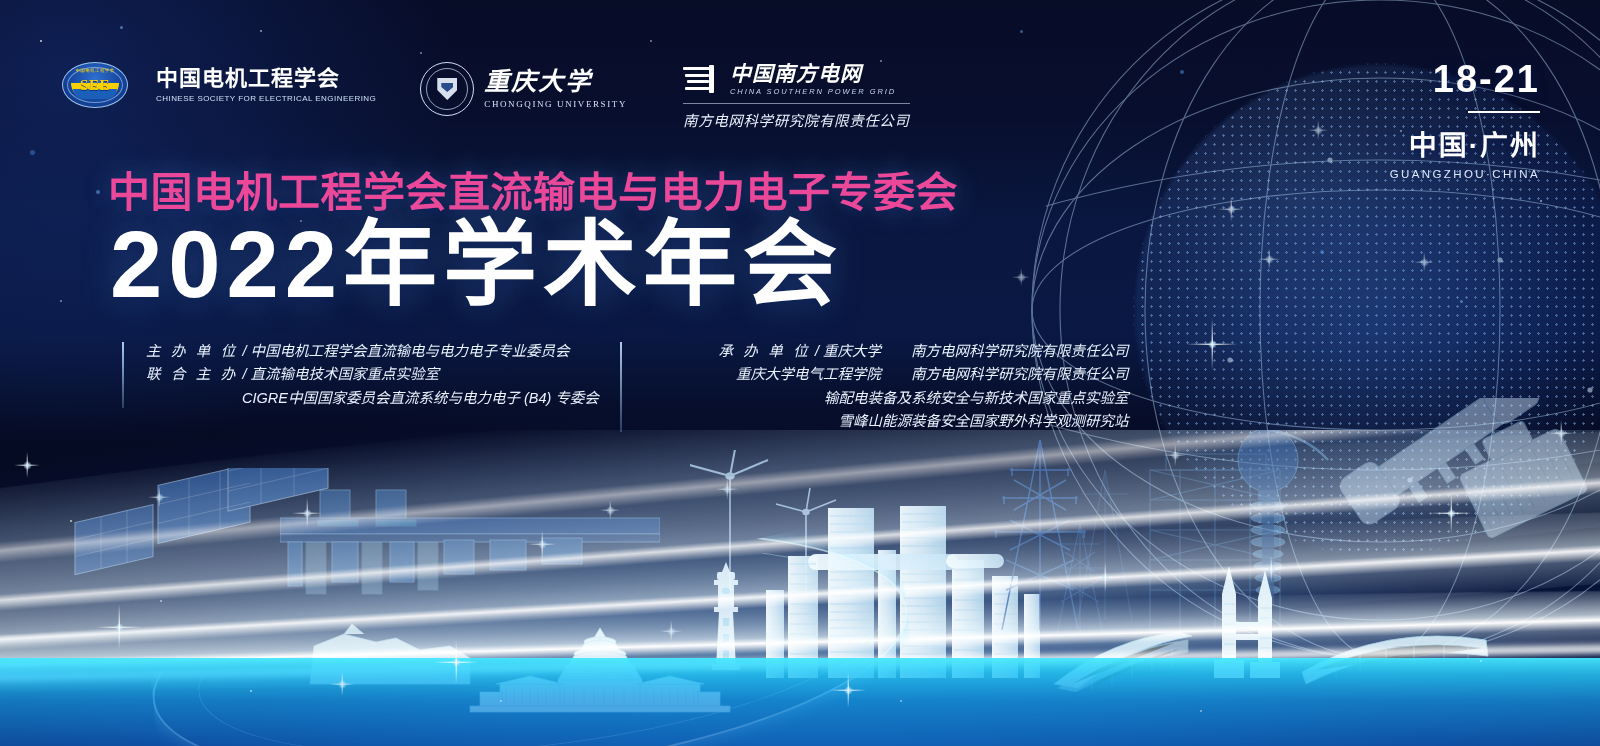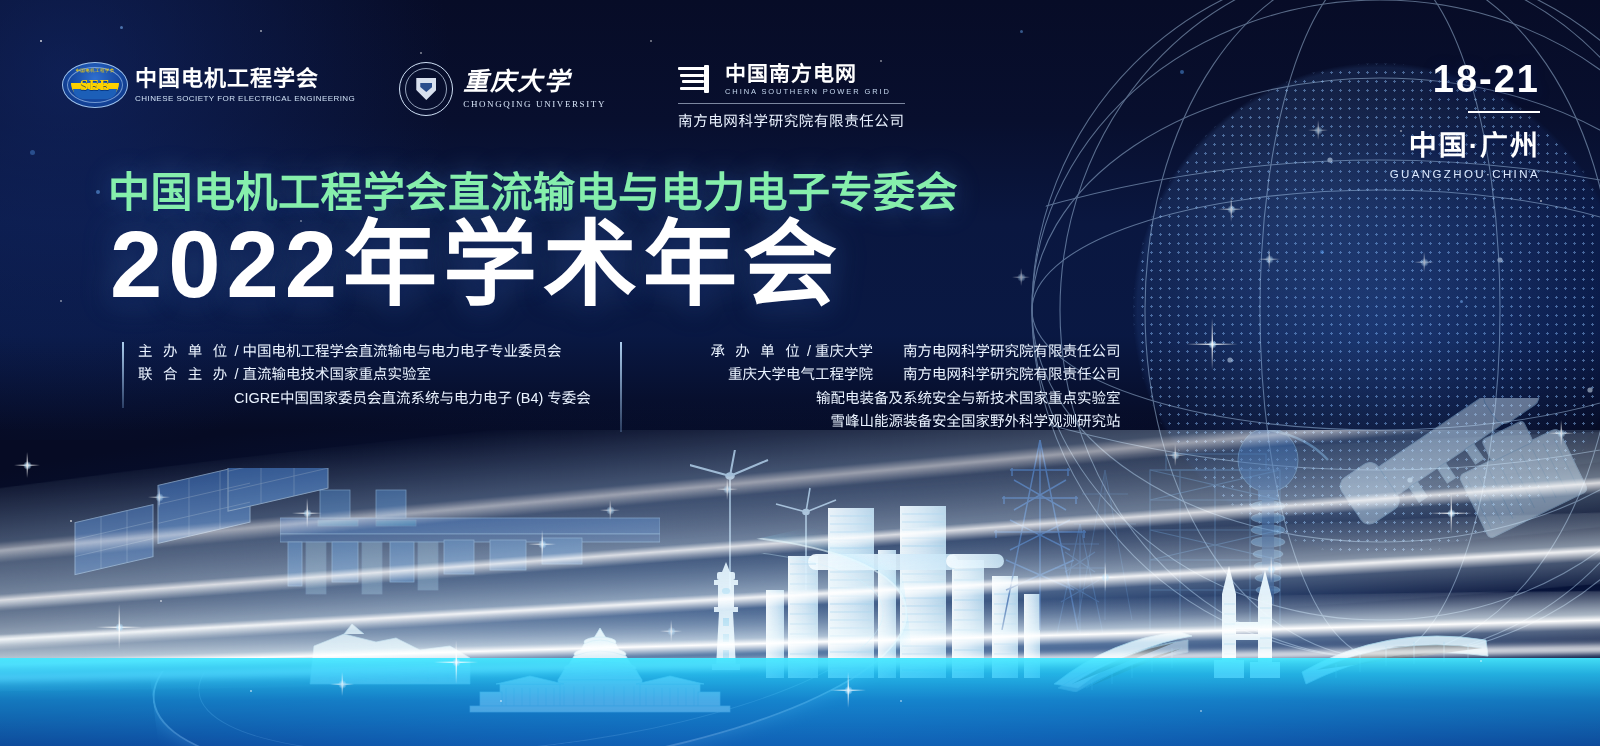--- a/index.html
+++ b/index.html
@@ -116,21 +116,21 @@
             mask-image:linear-gradient(90deg,transparent,#000 50%,transparent);}
   .spark::after{height:100%;width:1.5px;
     -webkit-mask-image:linear-gradient(180deg,transparent,#000 50%,transparent);
             mask-image:linear-gradient(180deg,transparent,#000 50%,transparent);}
   .spark i{position:absolute;left:50%;top:50%;width:9px;height:9px;margin:-4.5px 0 0 -4.5px;
     background:radial-gradient(circle,#fff 0%,rgba(190,230,255,.8) 30%,rgba(120,190,255,0) 70%);border-radius:50%;}
 
   
   .logos{position:absolute;left:62px;top:62px;display:flex;align-items:flex-start;gap:22px;z-index:20;}
 
-  .logo-see{display:flex;align-items:center;gap:7px;}
+  .logo-see{display:flex;align-items:center;gap:28px;}
   .see-mark{
     width:66px;height:46px;border-radius:50%;
     background:radial-gradient(ellipse at 50% 35%, #2f6fd0 0%, #15479f 55%, #0d2f78 100%);
     border:1.5px solid #9fc4ee;
     display:flex;align-items:center;justify-content:center;position:relative;flex:none;
   }
   .see-mark .ring{position:absolute;inset:4px;border:1px solid rgba(190,220,255,.55);border-radius:50%;}
   .see-mark .arc{position:absolute;left:8px;right:8px;top:20px;height:16px;
     background:linear-gradient(180deg,#ffd300,#f2c200);border-radius:0 0 40px 40px;}
   .see-mark .arc2{position:absolute;left:10px;right:10px;top:26px;height:10px;
@@ -146,51 +146,51 @@
     display:flex;align-items:center;justify-content:center;}
   .cqu-seal .inner{position:absolute;inset:5px;border:1px solid rgba(207,224,245,.7);border-radius:50%;}
   .cqu-seal .shield{width:20px;height:22px;background:#eaf2ff;
     clip-path:polygon(0 0,100% 0,100% 55%,50% 100%,0 55%);opacity:.92;}
   .cqu-seal .shield-in{position:absolute;width:12px;height:9px;top:20px;background:#2a4d8c;
     clip-path:polygon(0 0,100% 0,100% 45%,50% 100%,0 45%);}
   .cqu-name{font-family:"Liberation Serif",serif;color:#fff;font-size:25px;font-weight:700;letter-spacing:2px;
     font-style:italic;line-height:1.05;white-space:nowrap;}
   .cqu-en{color:#d6e4f7;font-size:9px;letter-spacing:1.6px;margin-top:4px;font-family:"Liberation Serif",serif;white-space:nowrap;}
 
-  .logo-csg{margin-left:50px;}
+  .logo-csg{margin-left:34px;font-style:italic;}
   .csg-top{display:flex;align-items:center;gap:11px;}
   .csg-mark{width:36px;height:28px;position:relative;flex:none;}
   .csg-mark span{position:absolute;background:#fff;height:3.4px;border-radius:1px;}
   .csg-mark .b1{left:0;top:2px;width:28px;}
   .csg-mark .b2{left:2px;top:8.5px;width:24px;}
   .csg-mark .b3{left:4px;top:15px;width:22px;}
   .csg-mark .b4{left:2px;top:21.5px;width:27px;}
   .csg-mark .v{left:26px;top:0;width:5px;height:28px;border-radius:1px;}
   .csg-cn{color:#fff;font-size:21px;font-weight:700;letter-spacing:1px;line-height:1.1;white-space:nowrap;}
   .csg-en{color:#c6d8ef;font-size:7.5px;letter-spacing:1.9px;margin-top:2px;white-space:nowrap;}
   .csg-rule{height:1px;background:rgba(220,235,255,.55);margin:7px 0 5px;width:100%;}
   .csg-sub{color:#eaf2ff;font-size:14.5px;letter-spacing:.6px;text-align:center;white-space:nowrap;}
 
   
   .title-main{
     position:absolute;left:108px;top:158px;z-index:20;
-    color:#86efac;font-size:42px;font-weight:700;letter-spacing:.5px;white-space:nowrap;
+    color:#ec4899;font-size:42px;font-weight:700;letter-spacing:.5px;white-space:nowrap;
     text-shadow:0 2px 10px rgba(10,30,90,.85), 0 0 26px rgba(120,190,255,.35);
   }
   .title-year{
     position:absolute;left:110px;top:218px;z-index:20;
     color:#fff;font-size:94px;font-weight:700;letter-spacing:6px;white-space:nowrap;line-height:1;
     text-shadow:0 4px 20px rgba(8,24,80,.9), 0 0 34px rgba(130,200,255,.35);
   }
 
   
   .info{position:absolute;z-index:20;color:#eaf3ff;font-size:14.5px;line-height:1.62;white-space:nowrap;}
   .info .bar{position:absolute;left:0;top:2px;bottom:2px;width:2px;
     background:linear-gradient(180deg,rgba(190,225,255,.9),rgba(150,200,255,.25));}
-  .info .rows{padding-left:16px;}
+  .info .rows{padding-left:24px;font-style:italic;}
   .info .row{display:block;}
   .info .lbl{letter-spacing:3.2px;}
   .info .indent{padding-left:96px;}
   .info .indent-r{padding-left:92px;}
   .info .gap{display:inline-block;width:22px;}
   #info-left{left:122px;top:340px;}
   #info-right{left:620px;top:340px;text-align:right;}
 
   
   .datebox{position:absolute;right:60px;top:58px;z-index:20;text-align:right;color:#fff;}

